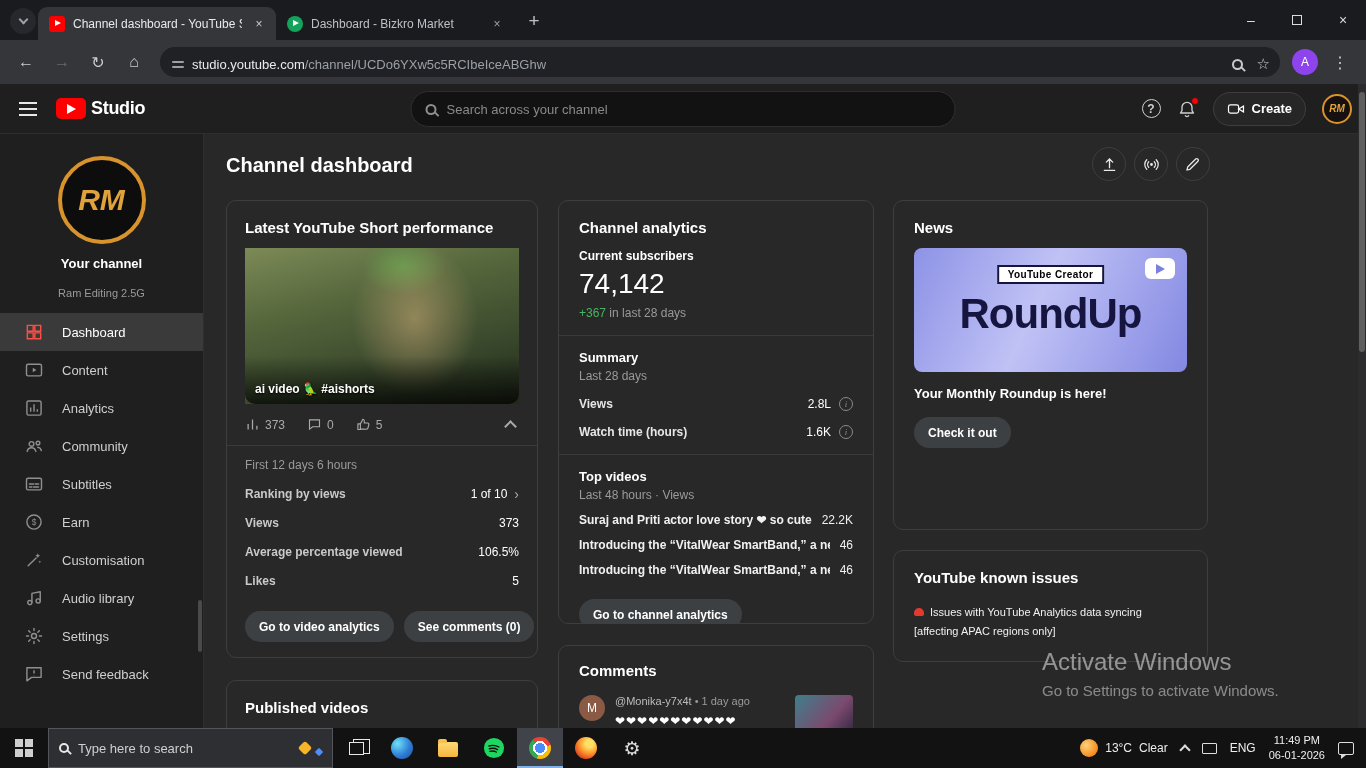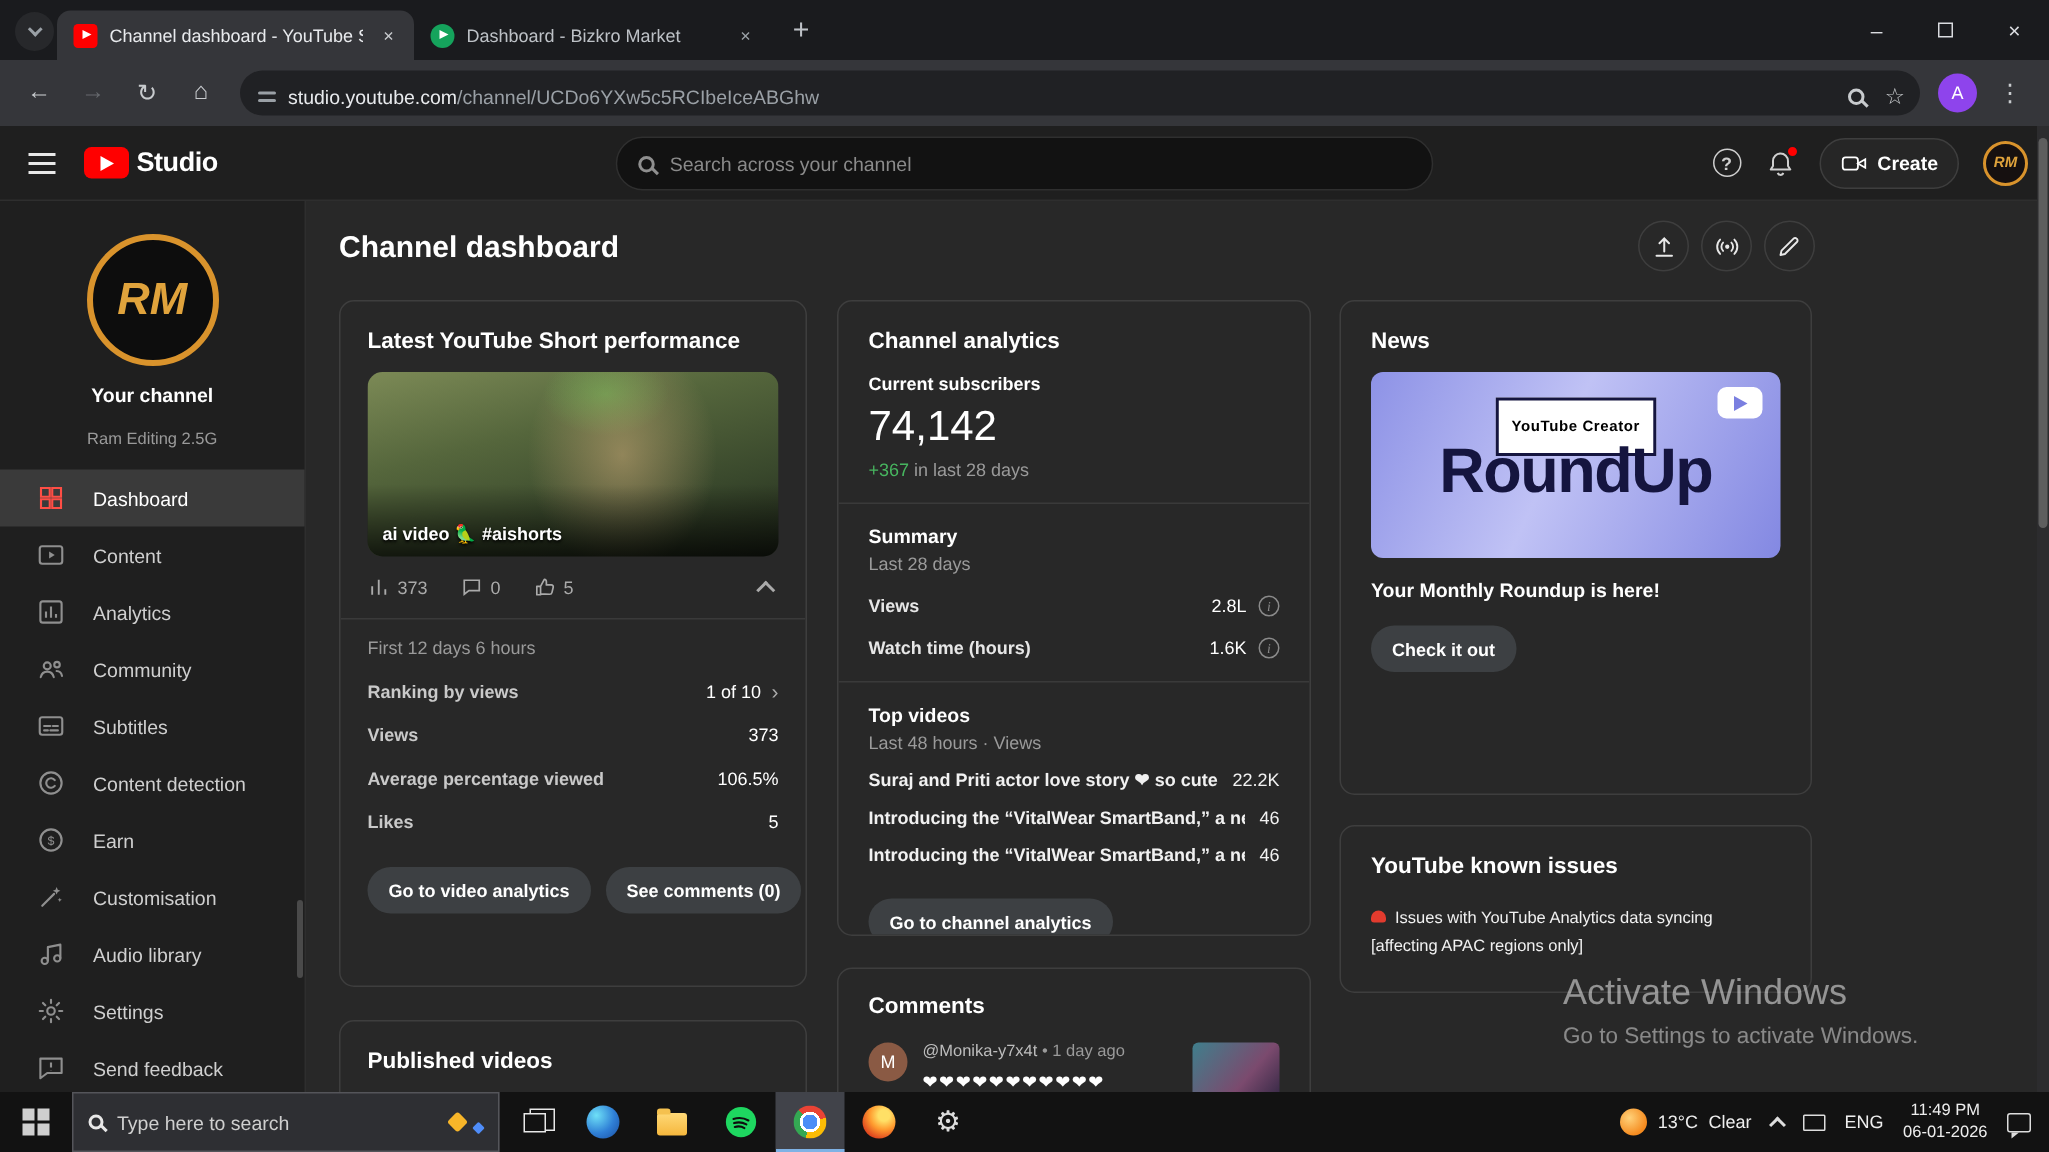--- a/index.html
+++ b/index.html
@@ -76,21 +76,21 @@
 .sb-thumb{position:absolute;right:1px;top:466px;width:4px;height:52px;background:#4a4a4a;border-radius:2px}
 
 
 .main{position:absolute;left:204px;top:134px;width:1154px;height:594px;background:#282828;overflow:hidden}
 .pagetitle{position:absolute;left:22px;top:20px;font-size:20px;font-weight:bold}
 .topactions{position:absolute;top:13px;right:148px;display:flex;gap:8px}
 .circbtn{width:34px;height:34px;border:1px solid #3e3e3e;border-radius:50%;display:flex;align-items:center;justify-content:center}
 .card{position:absolute;background:#282828;border:1px solid #3e3e3e;border-radius:10px;overflow:hidden}
 .card-title{font-size:15px;font-weight:bold}
 .card1{left:22px;top:66px;width:312px;height:458px;padding:18px}
-.thumb{margin-top:12px;height:123px;border-radius:10px;position:relative;background:radial-gradient(90px 110px at 62% 45%,rgba(205,170,120,.55),rgba(205,170,120,0) 70%),radial-gradient(60px 40px at 58% 12%,rgba(90,200,80,.45),rgba(90,200,80,0) 70%),linear-gradient(165deg,#7c8a56 0%,#55663c 35%,#39482c 70%,#20281a 100%)}
+.thumb{margin-top:12px;height:156px;border-radius:0;position:relative;background:radial-gradient(90px 110px at 62% 45%,rgba(205,170,120,.55),rgba(205,170,120,0) 70%),radial-gradient(60px 40px at 58% 12%,rgba(90,200,80,.45),rgba(90,200,80,0) 70%),linear-gradient(165deg,#7c8a56 0%,#55663c 35%,#39482c 70%,#20281a 100%)}
 .thumb:after{content:"";position:absolute;left:0;right:0;bottom:0;height:48px;background:linear-gradient(transparent,rgba(0,0,0,.7));border-radius:0 0 10px 10px}
 .thumb-cap{position:absolute;left:10px;bottom:8px;font-size:12px;font-weight:bold;z-index:1;text-shadow:0 1px 2px #000}
 .statsrow{display:flex;align-items:center;gap:5px;margin-top:13px;color:#aaa;font-size:12px}
 .statsrow .gap{width:12px}
 .chup{width:9px;height:9px;border-left:2px solid #aaa;border-top:2px solid #aaa;transform:rotate(45deg);margin:4px 4px 0 auto}
 .hr{height:1px;background:#3a3a3a;margin:13px -18px 0}
 .age{color:#9a9a9a;font-size:12px;margin-top:12px}
 .krow{display:flex;align-items:center;margin-top:15px;font-size:12px}
 .krow .lbl{color:#c9c9c9;font-weight:bold}
 .krow .val{margin-left:auto;color:#fff}
@@ -117,21 +117,21 @@
 .crow{display:flex;margin-top:16px;gap:10px}
 .cavatar{width:26px;height:26px;border-radius:50%;background:#8a5a44;font-size:12px;display:flex;align-items:center;justify-content:center;flex:0 0 auto}
 .cbody{flex:1;min-width:0}
 .cmeta{font-size:11px;color:#9a9a9a;white-space:nowrap;overflow:hidden}
 .cmeta b{color:#bdbdbd;font-weight:normal}
 .ctext{font-size:12px;margin-top:7px;letter-spacing:1px;white-space:nowrap;overflow:hidden}
 .cthumb{width:58px;height:42px;border-radius:4px;flex:0 0 auto;background:linear-gradient(130deg,#3f7f8c,#7b4a6e 60%,#2c2440)}
 .card4{left:22px;top:546px;width:312px;height:140px;padding:18px}
 .card5{left:689px;top:66px;width:315px;height:330px;padding:18px 20px}
 .banner{margin-top:12px;height:124px;border-radius:8px;position:relative;background:linear-gradient(115deg,#8d92e6,#c0c2f5 45%,#8388e2)}
-.badge{position:absolute;top:17px;left:50%;transform:translateX(-50%);background:#fff;border:2px solid #15153f;padding:12px 9px;font-size:10px;font-weight:bold;color:#000;white-space:nowrap;letter-spacing:.4px}
+.badge{position:absolute;top:17px;left:50%;transform:translateX(-50%);background:#fff;border:2px solid #15153f;padding:2px 9px;font-size:10px;font-weight:bold;color:#000;white-space:nowrap;letter-spacing:.4px}
 .wordmark{position:absolute;left:50%;transform:translateX(-50%);top:42px;font-size:42px;font-weight:bold;color:#15153f;letter-spacing:-1px}
 .bplay{position:absolute;top:10px;right:12px;width:30px;height:21px;background:#fff;border-radius:6px}
 .bplay:before{content:"";position:absolute;left:11px;top:5.5px;border-left:9px solid #7a7fe0;border-top:5px solid transparent;border-bottom:5px solid transparent}
 .headline{margin-top:14px;font-size:13px;font-weight:bold}
 .newsbody{margin-top:9px;font-size:12px;color:#aaa;line-height:1.5}
 .card5 .tonal{margin-top:16px}
 .card6{left:689px;top:416px;width:315px;height:112px;padding:18px 20px}
 .issuetext{margin-top:17px;font-size:11px;font-weight:normal;line-height:1.7;color:#f1f1f1}
 .alerticon{display:inline-block;width:10px;height:8px;background:#e23b2e;border-radius:5px 5px 2px 2px;margin-right:6px}
 .watermark{position:absolute;left:838px;top:514px;z-index:4;pointer-events:none}
@@ -299,29 +299,20 @@
         <span class="nico">
             <svg viewBox="0 0 24 24" width="20" height="20" fill="none" stroke="currentColor" stroke-width="1.7" stroke-linecap="round">
               <rect x="3" y="5" width="18" height="14" rx="2"></rect>
               <path d="M6.5 12h5M13.5 12h4M6.5 15.5h3M11.5 15.5h6"></path>
             </svg>
           </span>
         <span>Subtitles</span>
       </div>
       <div class="navitem">
         <span class="nico">
-            <svg viewBox="0 0 24 24" width="20" height="20" fill="none" stroke="currentColor" stroke-width="1.7" stroke-linecap="round">
-              <circle cx="12" cy="12" r="8.5"></circle>
-              <path d="M15 9.7a3.8 3.8 0 1 0 0 4.6"></path>
-            </svg>
-          </span>
-        <span>Content detection</span>
-      </div>
-      <div class="navitem">
-        <span class="nico">
             <svg viewBox="0 0 24 24" width="20" height="20" fill="none" stroke="currentColor" stroke-width="1.7">
               <circle cx="12" cy="12" r="8.5"></circle>
               <text x="12" y="15.8" text-anchor="middle" font-size="10" fill="currentColor" stroke="none">$</text>
             </svg>
           </span>
         <span>Earn</span>
       </div>
       <div class="navitem">
         <span class="nico">
             <svg viewBox="0 0 24 24" width="20" height="20" fill="none" stroke="currentColor" stroke-width="1.7" stroke-linecap="round">

